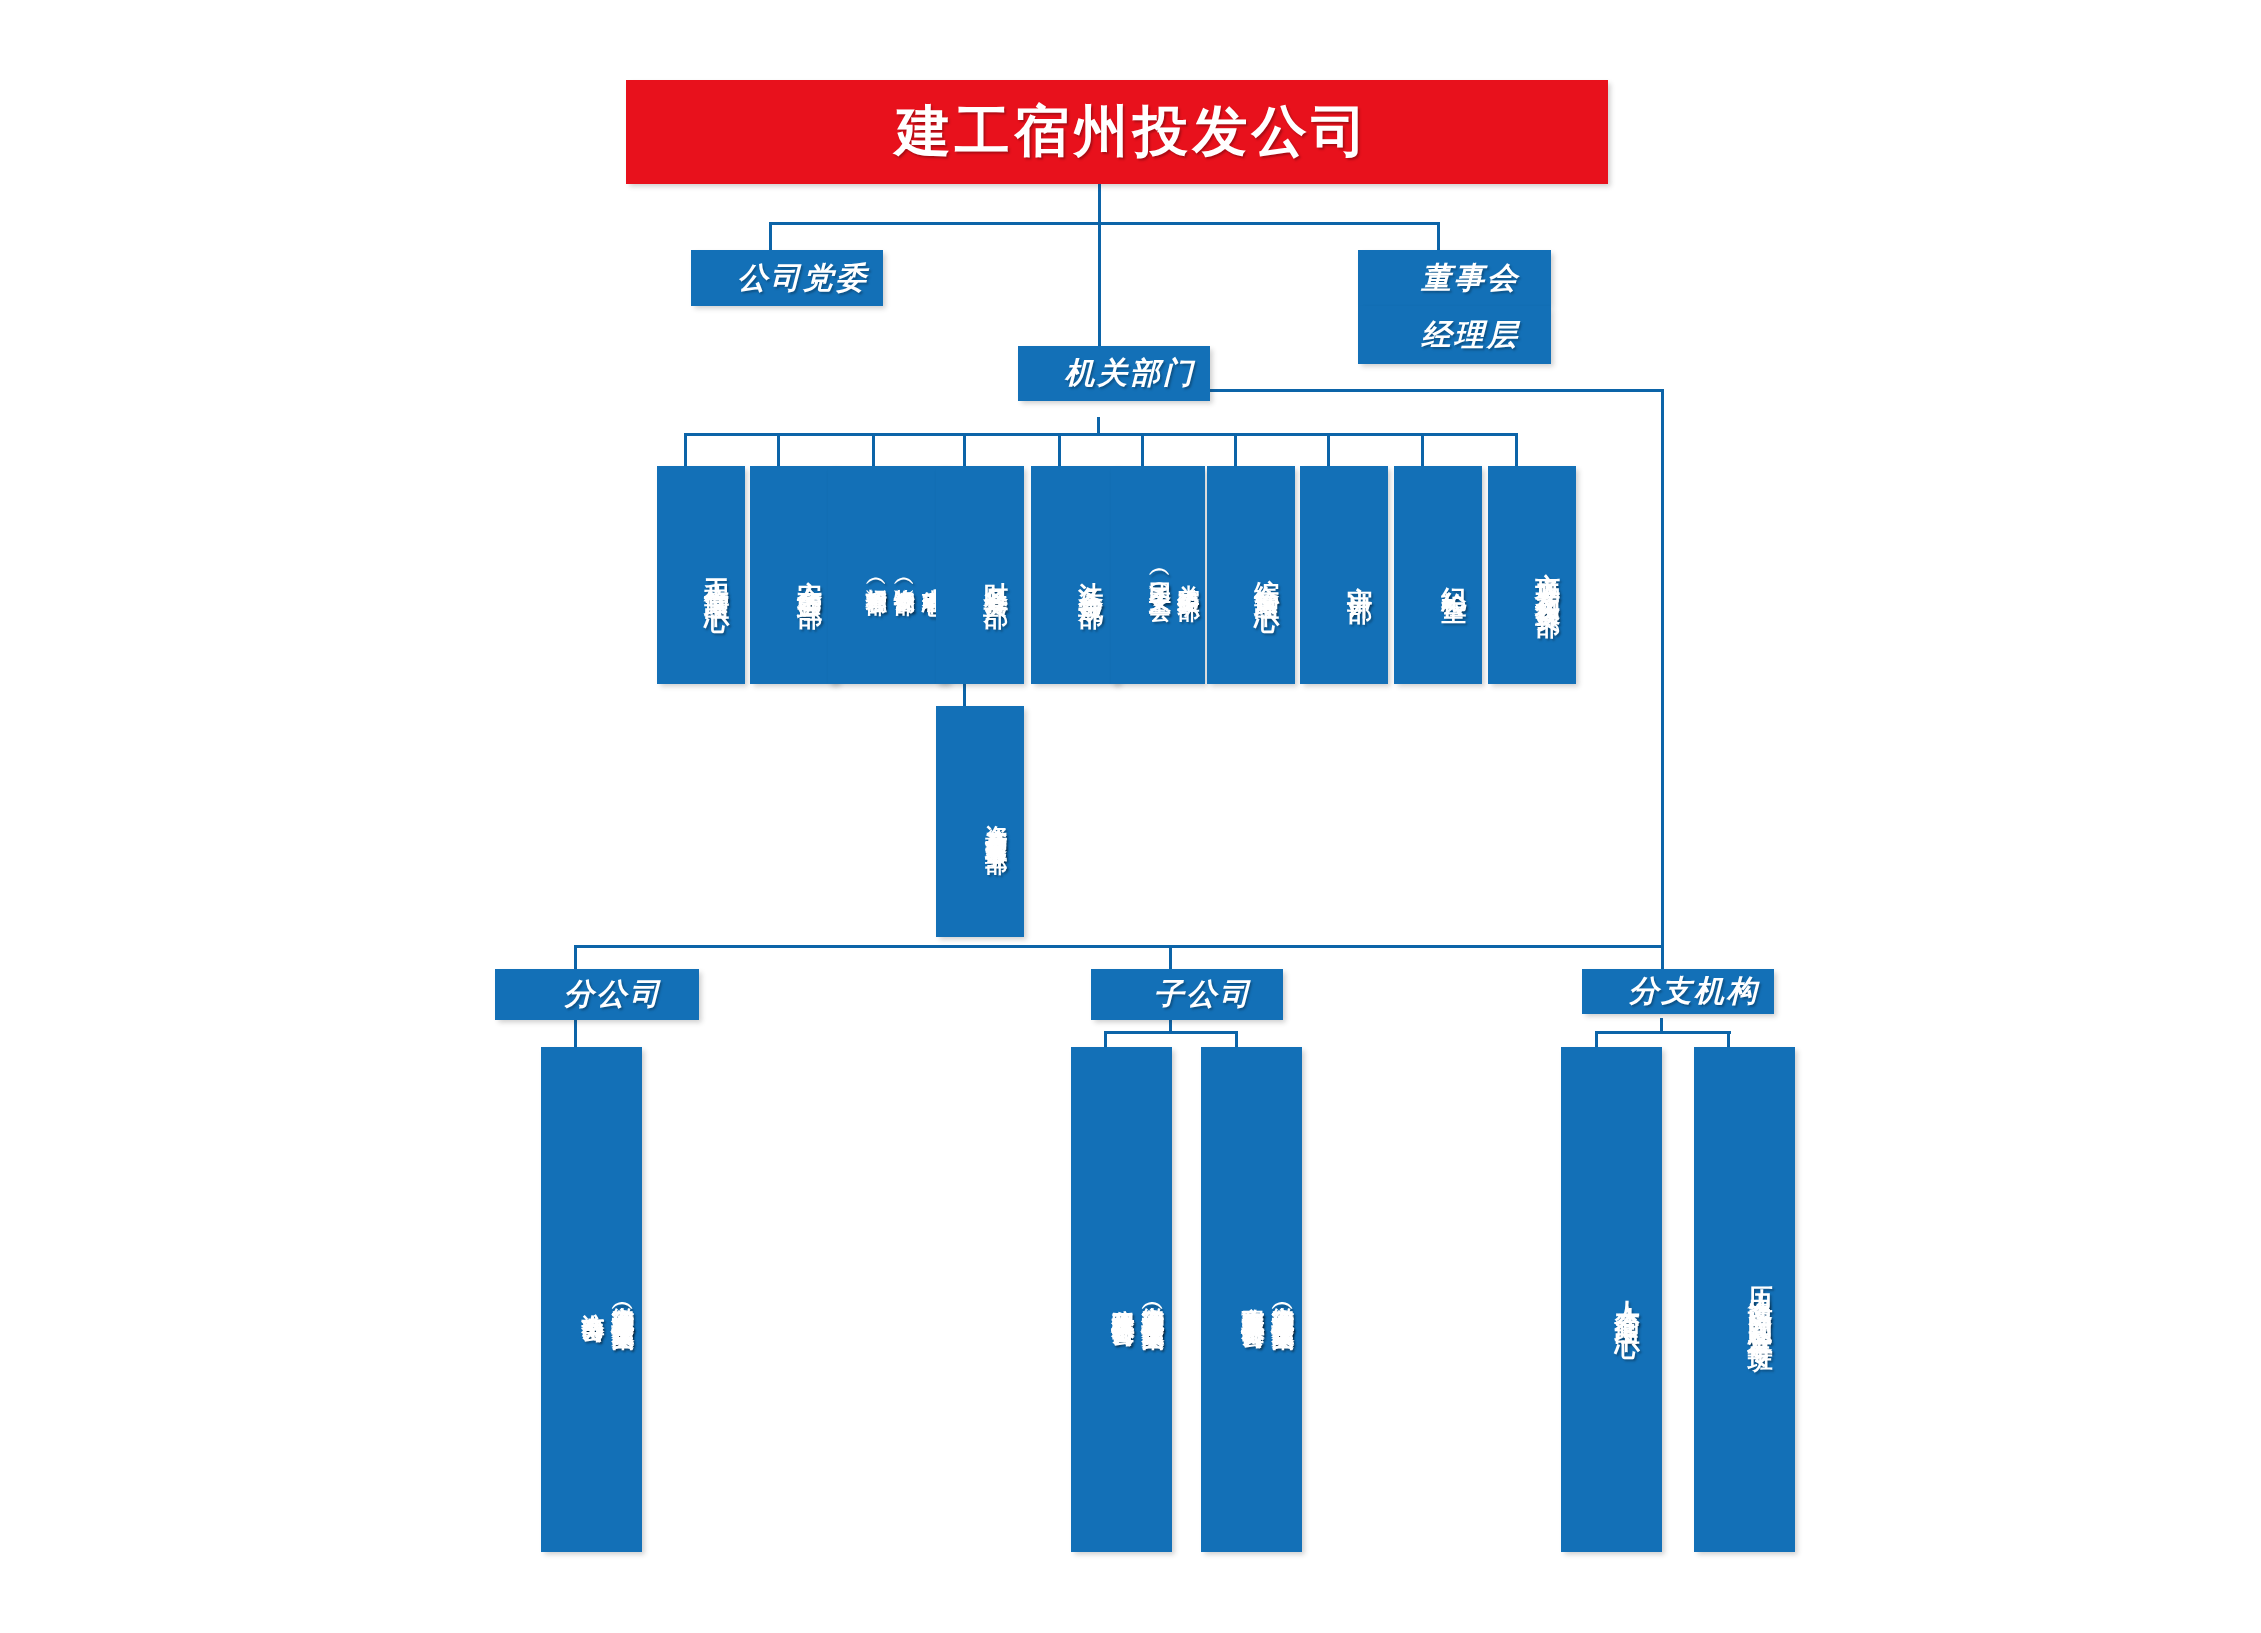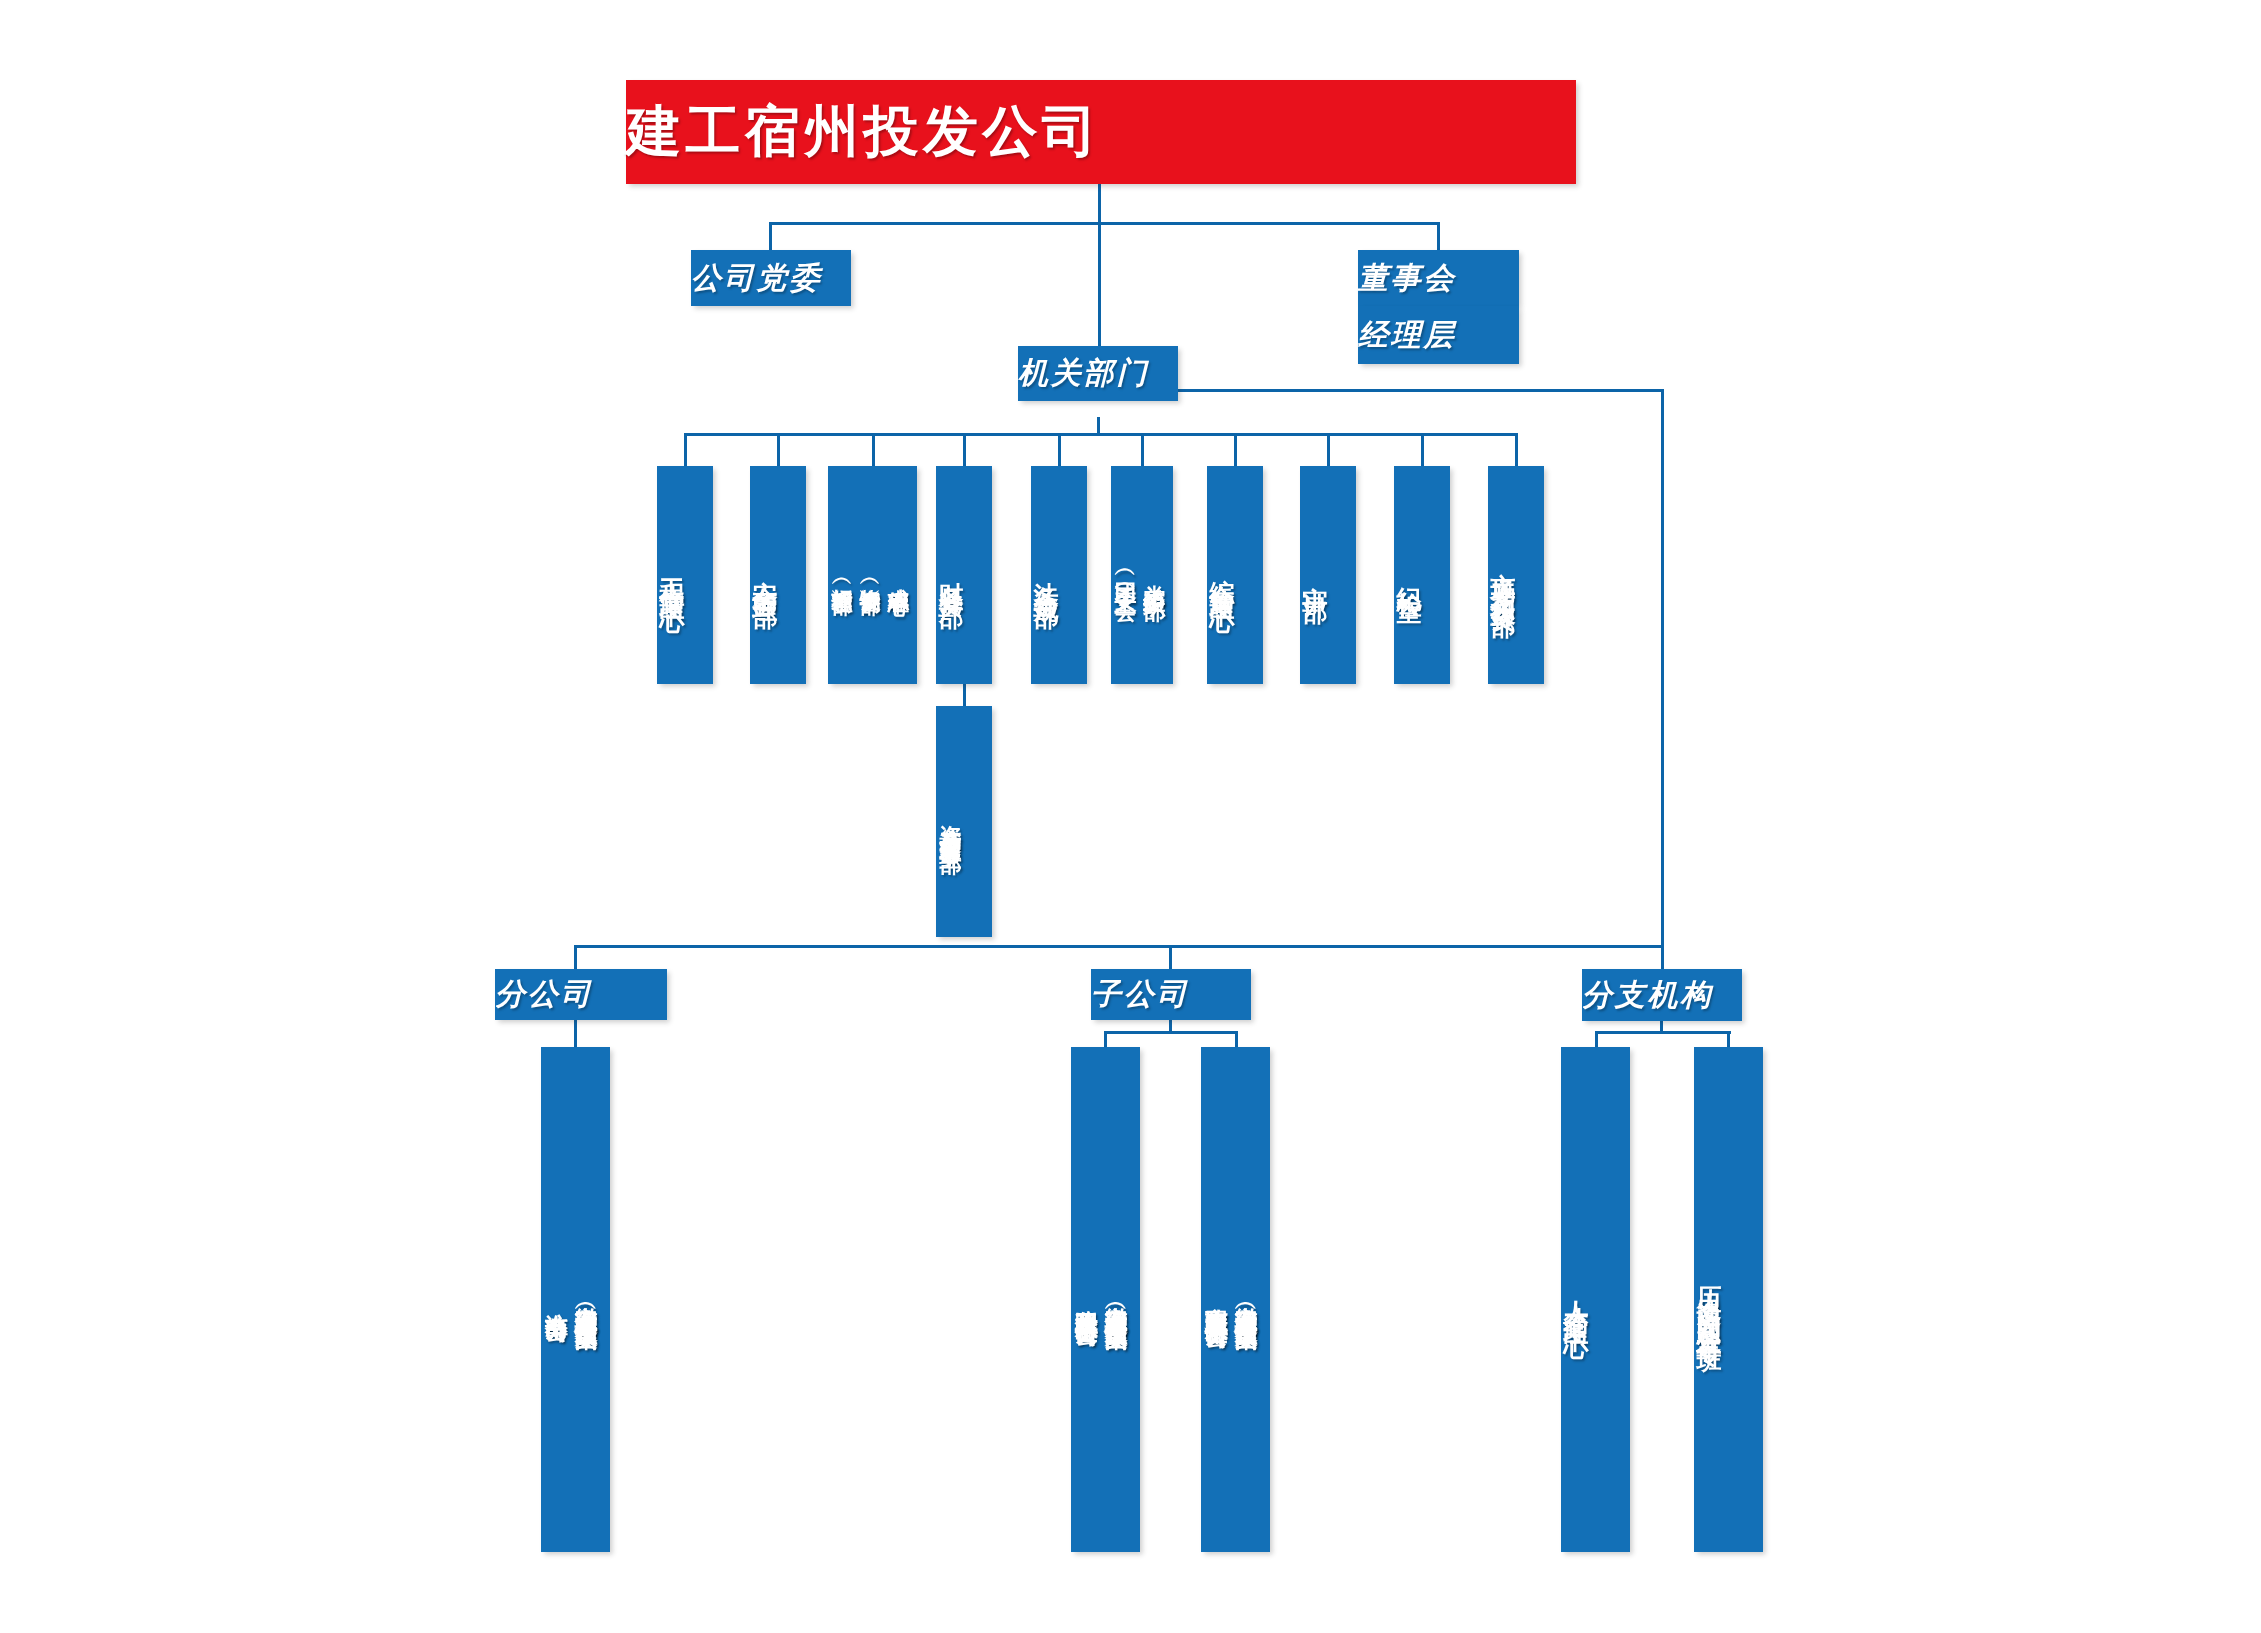--- a/index.html
+++ b/index.html
@@ -11,23 +11,24 @@
     overflow:hidden;
     font-family:"Liberation Sans","DejaVu Sans",sans-serif;
   }
   
   .ln{position:absolute;background:var(--connector-blue,#0c64a8);}
   
   .bx{
     position:absolute;
     background:var(--box-blue,#1370b7);
     color:var(--text-white,#ffffff);
-    display:flex;align-items:center;
+    display:flex;align-items:center;justify-content:center;
     font-weight:bold;
     box-shadow:2.8px 3.3px 5px rgba(40,40,40,0.22);
+    padding-left:32px;
   }
   .bx .t{text-shadow:1.7px 2.2px 2.2px rgba(0,0,0,0.28);}
   
   .root{
     background:var(--brand-red,#e8111c);
     font-size:55px;letter-spacing:4.4px;
   }
   
   .hl{font-size:30px;letter-spacing:2.8px;font-style:italic;}
   
@@ -158,21 +159,21 @@
         <span>资产运营管理事业部</span>
       </div>
   </div>
 
   <div class="bx hl" style="left:495px;top:969px;width:172px;height:51px;">
     <span class="t">分公司</span>
   </div>
   <div class="bx hl" style="left:1091px;top:969px;width:160px;height:51px;">
     <span class="t">子公司</span>
   </div>
-  <div class="bx hl" style="left:1582px;top:969px;width:160px;height:52px;">
+  <div class="bx hl" style="left:1582px;top:969px;width:160px;height:45px;">
     <span class="t">分支机构</span>
   </div>
 
   <div class="bx" style="left:541px;top:1047px;width:69px;height:505px;">
     <div class="vt fco t">
       <span>安徽建工（宿州）投资发展集团</span>
       <span>淮南分公司</span>
     </div>
   </div>
   <div class="bx" style="left:1071px;top:1047px;width:69px;height:505px;">

